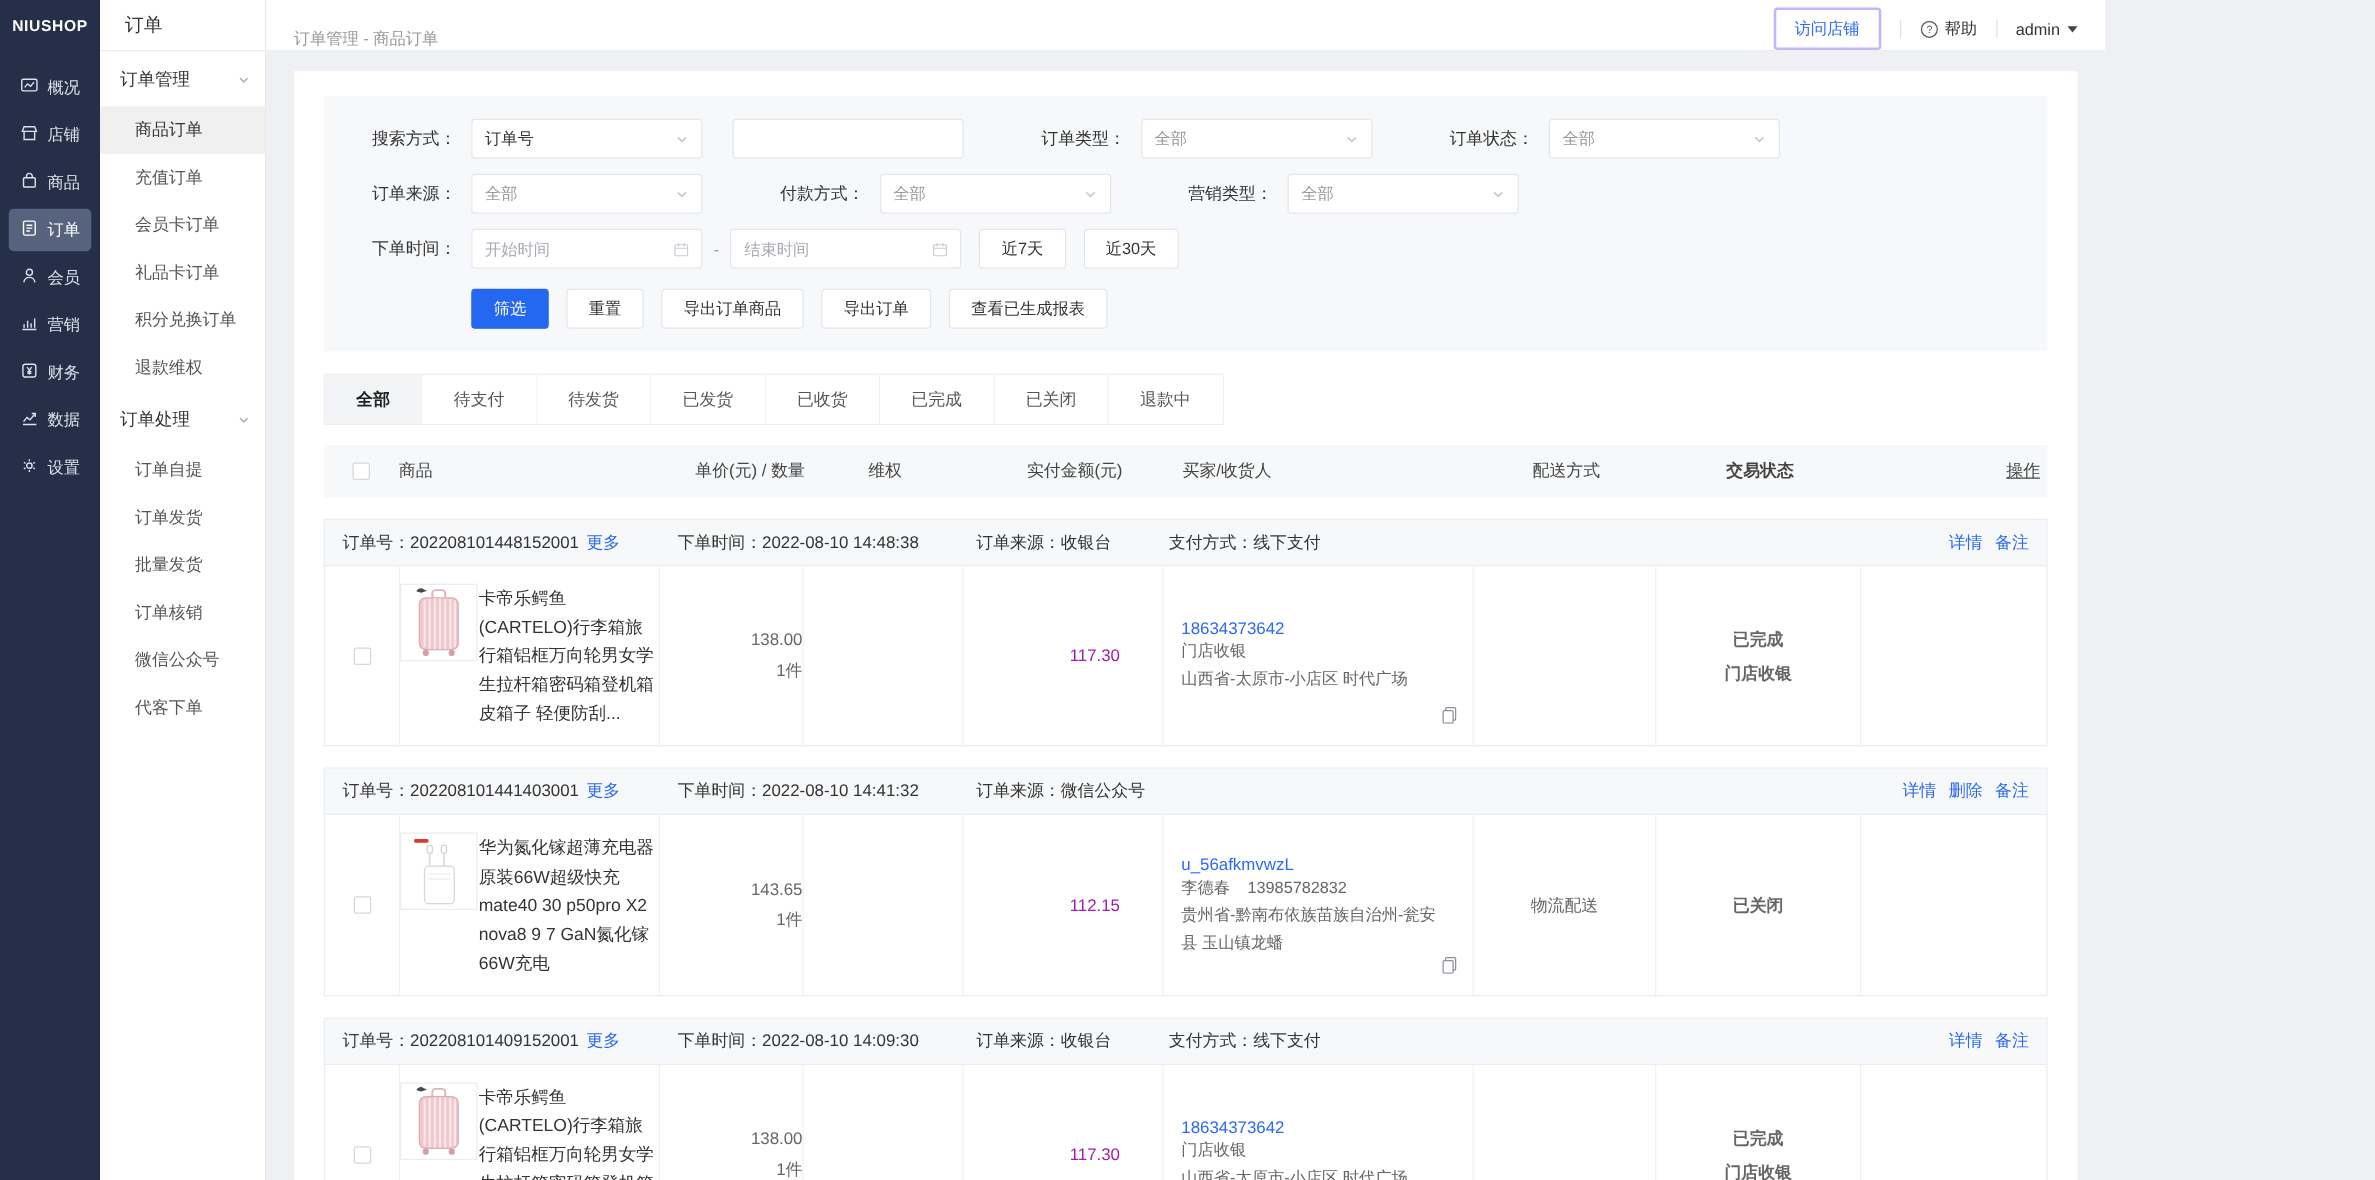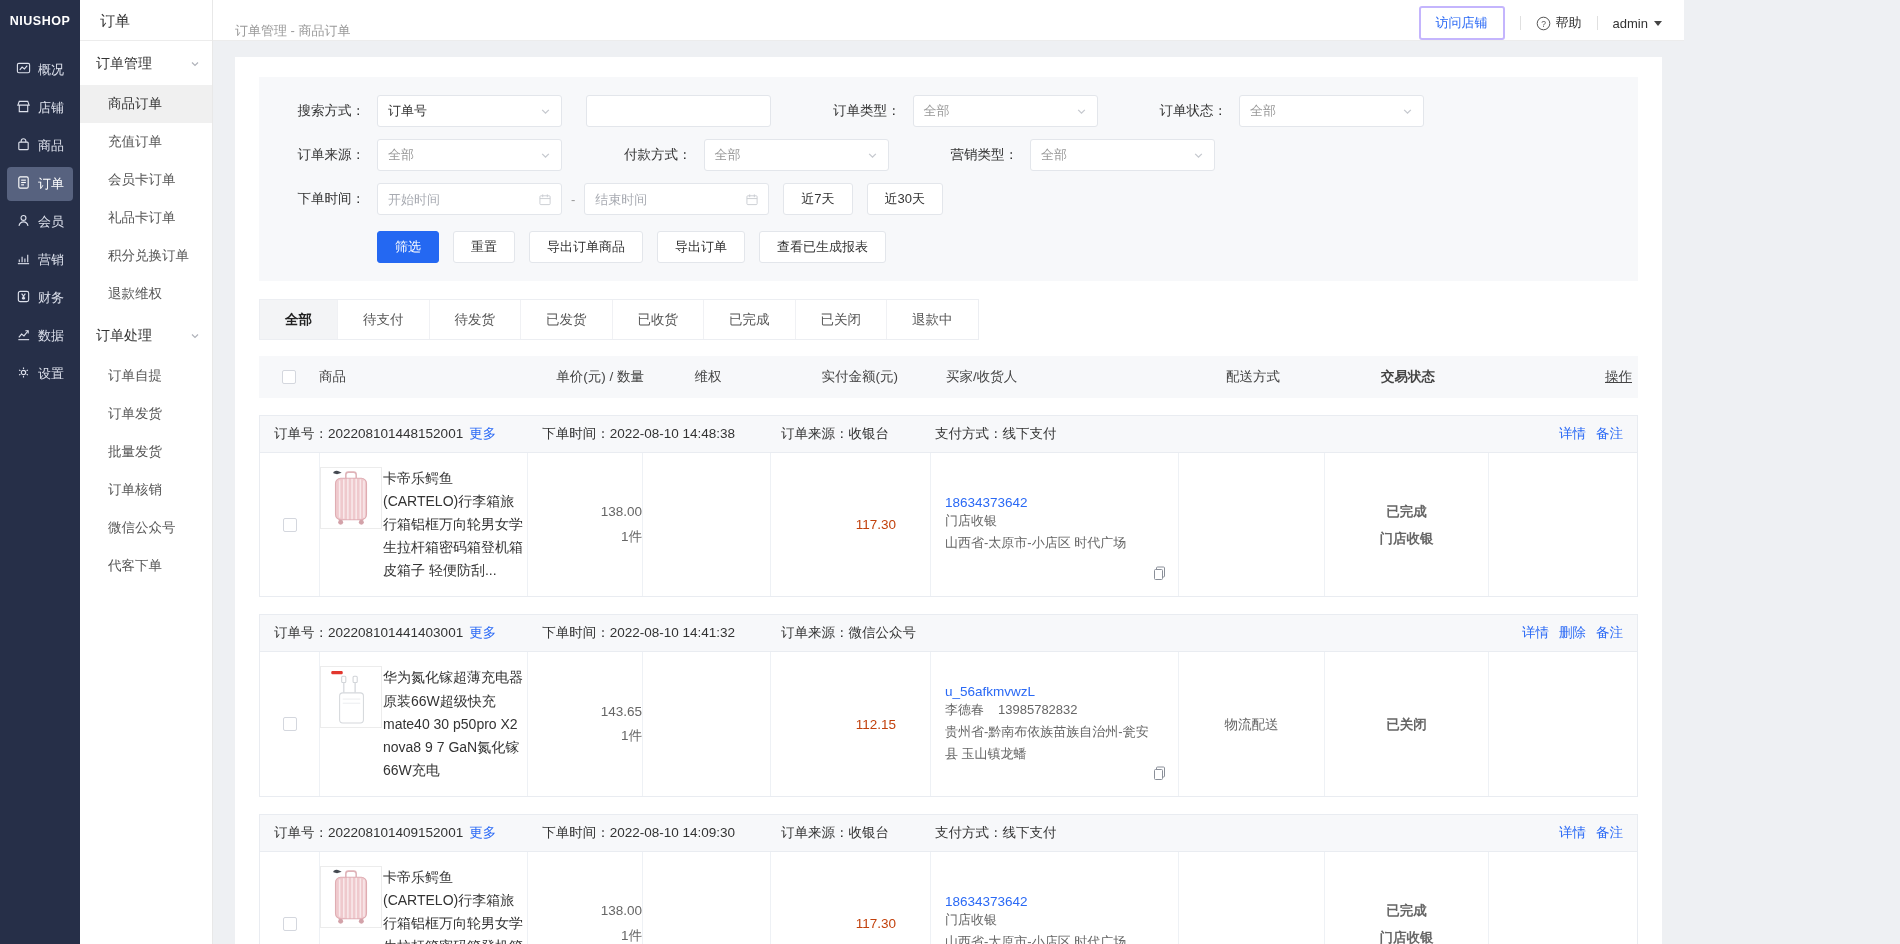--- a/index.html
+++ b/index.html
@@ -82,21 +82,21 @@
   .order-links { margin-left:auto; display:flex; gap:10px; font-size:13.5px; }
   .order-row { display:flex; align-items:stretch; min-height:126px; }
   .cell { border-right:1px solid #eef1f5; }
   .cell:last-child { border-right:none; }
   .cell.c-check { align-items:center; }
   .prod-cell { display:flex; gap:1px; padding:14px 4px 14px 0; }
   .thumb { width:62px; height:62px; background:#fff; border:1px solid #ececec; display:flex; align-items:center; justify-content:center; flex-shrink:0; }
   .prod-name { font-size:14px; color:#333; line-height:1.65; max-width:350px; }
   .vcenter { display:flex; flex-direction:column; justify-content:center; }
   .price-lines { color:#666; font-size:13.5px; line-height:1.8; }
-  .amt-text { color:#c2410c; font-size:13.5px; }
+  .amt-text { color:#a21caf; font-size:13.5px; }
   .buyer-cell { padding:13px 14px; position:relative; display:flex; flex-direction:column; justify-content:center; }
   .buyer-name { color:#2a69f5; font-size:13.5px; cursor:pointer; }
   .b-line { color:#666; font-size:13px; line-height:1.7; max-width:208px; }
   .b-phone { margin-left:14px; }
   .copy-icon { position:absolute; right:12px; bottom:12px; cursor:pointer; }
   .status-lines { color:#666; font-size:13.5px; line-height:2; }
 
   
   .watermark { position:absolute; left:1598px; top:851px; color:#aeb2b6; z-index:50; pointer-events:none; }
   .wm1 { font-size:23px; }

